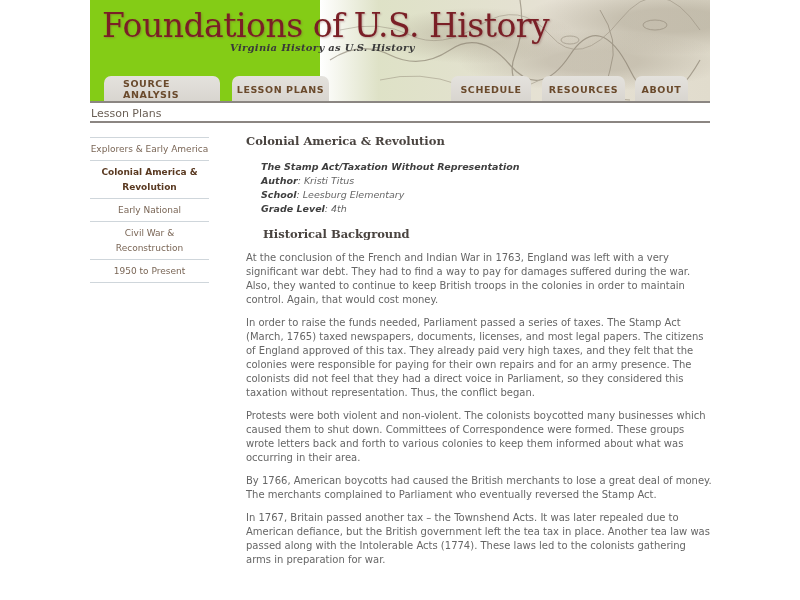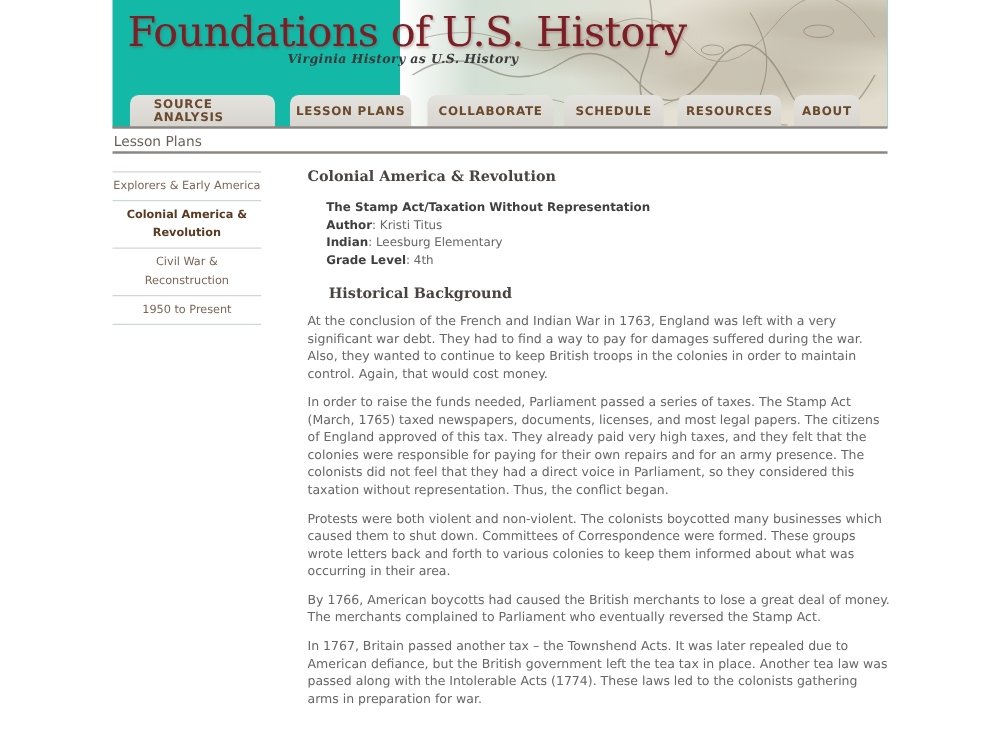--- a/index.html
+++ b/index.html
@@ -1,21 +1,21 @@
 <!DOCTYPE html>
 <html><head>
   <meta charset="utf-8">
   <style>
     * { box-sizing: border-box; margin: 0; padding: 0; }
     html, body { width: 800px; height: 600px; overflow: hidden; background: #ffffff; }
     body { font-family: "DejaVu Sans", sans-serif; color: #555; position: relative; }
 
     .header {
       position: absolute; left: 90px; top: 0; width: 620px; height: 102px;
-      background: #14b8a6; overflow: hidden;
+      background: #84cc16; overflow: hidden;
     }
     .map-bg {
       position: absolute; left: 230px; top: 0; width: 390px; height: 102px;
       background:
         radial-gradient(ellipse at 40% 35%, rgba(160,150,130,0.35) 0 10%, transparent 30%),
         radial-gradient(ellipse at 70% 60%, rgba(150,140,120,0.35) 0 12%, transparent 35%),
         radial-gradient(ellipse at 90% 20%, rgba(140,130,110,0.35) 0 10%, transparent 30%),
         linear-gradient(90deg, rgba(255,255,255,1) 0%, rgba(232,228,218,0.9) 15%, #e6e1d4 60%, #e1dccd 100%);
     }
     .map-lines { position: absolute; left: 230px; top: 0; width: 390px; height: 102px; opacity: 0.55; }
@@ -57,21 +57,21 @@
       font-size: 9px; color: #7a6656; line-height: 15px;
       padding: 4px 0 3px 0; cursor: pointer; text-align: center;
     }
     .side-item.active { font-weight: bold; color: #5a3a22; }
     .side-item.last { border-bottom: 1px solid #cfd6db; }
 
     .content { position: absolute; left: 246px; top: 134px; width: 470px; }
     .section-title {
       font-family: "DejaVu Serif", serif; font-weight: bold; font-size: 11.5px; color: #4a4440;
     }
-    .meta { margin: 12px 0 0 15px; font-size: 9.5px; line-height: 14px; color: #666; }
+    .meta { margin: 12px 0 0 15px; font-size: 9.5px; line-height: 14px; color: #666; font-style: italic; }
     .meta .lesson-title { font-weight: bold; color: #3f3f3f; }
     .meta b { color: #3f3f3f; }
     .sub-title {
       margin-top: 11px;
       font-family: "DejaVu Serif", serif; font-weight: bold; font-size: 11.5px; color: #4a4440; margin-left: 17px;
     }
     .para {
       font-size: 10px; line-height: 14px; color: #666; margin-top: 9px; width: 468px;
     }
     .para.first { margin-top: 10px; }
@@ -90,43 +90,43 @@
     <ellipse cx="335" cy="25" rx="12" ry="5" stroke="#7a7060" fill="none" stroke-width="0.8"></ellipse>
     <ellipse cx="250" cy="40" rx="9" ry="4" stroke="#7a7060" fill="none" stroke-width="0.8"></ellipse>
   </svg>
   <div class="site-title">Foundations of U.S. History</div>
   <div class="site-subtitle">Virginia History as U.S. History</div>
 </div>
 
 <div class="nav">
   <div class="nav-tab" style="left:14px;width:116px;padding-left:19px;">SOURCE ANALYSIS</div>
   <div class="nav-tab" style="left:142px;width:97px;">LESSON PLANS</div>
-  <div class="nav-tab" style="left:252px;width:101px;">COLLABORATE</div>
   <div class="nav-tab" style="left:361px;width:80px;">SCHEDULE</div>
   <div class="nav-tab" style="left:452px;width:83px;">RESOURCES</div>
   <div class="nav-tab" style="left:545px;width:53px;">ABOUT</div>
 </div>
 <div class="nav-rule"></div>
 
 <div class="breadcrumb">Lesson Plans</div>
 <div class="crumb-rule"></div>
 
 <div class="sidebar">
   <div class="side-item">Explorers &amp; Early America</div>
   <div class="side-item active">Colonial America &amp; Revolution</div>
+  <div class="side-item">Early National</div>
   <div class="side-item">Civil War &amp; Reconstruction</div>
   <div class="side-item last">1950 to Present</div>
 </div>
 
 <div class="content">
   <div class="section-title">Colonial America &amp; Revolution</div>
   <div class="meta">
     <div class="lesson-title">The Stamp Act/Taxation Without Representation</div>
     <div><b>Author</b>: <span>Kristi Titus</span></div>
-    <div><b>Indian</b>: <span>Leesburg Elementary</span></div>
+    <div><b>School</b>: <span>Leesburg Elementary</span></div>
     <div><b>Grade Level</b>: <span>4th</span></div>
   </div>
   <div class="sub-title">Historical Background</div>
   <p class="para first">At the conclusion of the French and Indian War in 1763, England was left with a very significant war debt. They had to find a way to pay for damages suffered during the war. Also, they wanted to continue to keep British troops in the colonies in order to maintain control. Again, that would cost money.</p>
   <p class="para">In order to raise the funds needed, Parliament passed a series of taxes. The Stamp Act (March, 1765) taxed newspapers, documents, licenses, and most legal papers. The citizens of England approved of this tax. They already paid very high taxes, and they felt that the colonies were responsible for paying for their own repairs and for an army presence. The colonists did not feel that they had a direct voice in Parliament, so they considered this taxation without representation. Thus, the conflict began.</p>
   <p class="para">Protests were both violent and non-violent. The colonists boycotted many businesses which caused them to shut down. Committees of Correspondence were formed. These groups wrote letters back and forth to various colonies to keep them informed about what was occurring in their area.</p>
   <p class="para">By 1766, American boycotts had caused the British merchants to lose a great deal of money. The merchants complained to Parliament who eventually reversed the Stamp Act.</p>
   <p class="para">In 1767, Britain passed another tax – the Townshend Acts. It was later repealed due to American defiance, but the British government left the tea tax in place. Another tea law was passed along with the Intolerable Acts (1774). These laws led to the colonists gathering arms in preparation for war.</p>
 </div>
 

